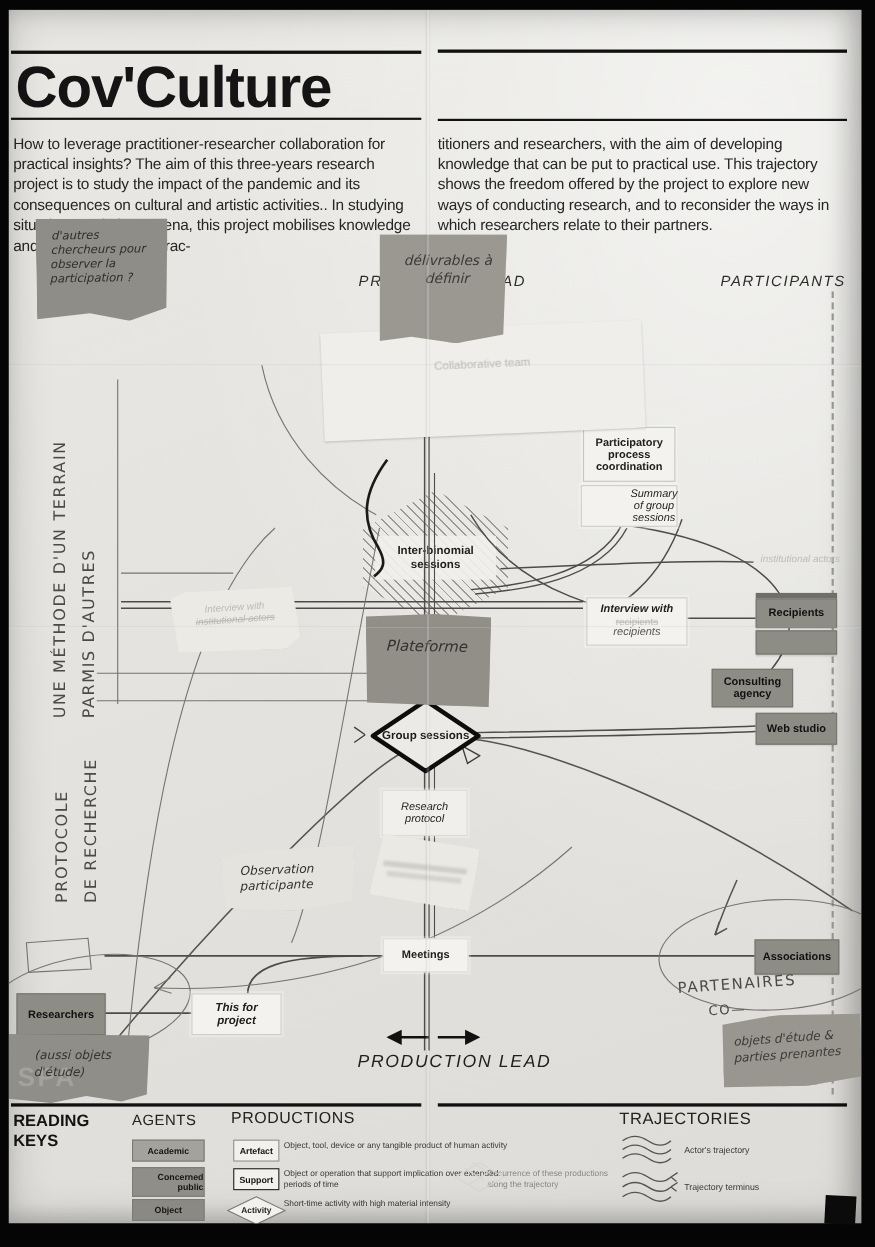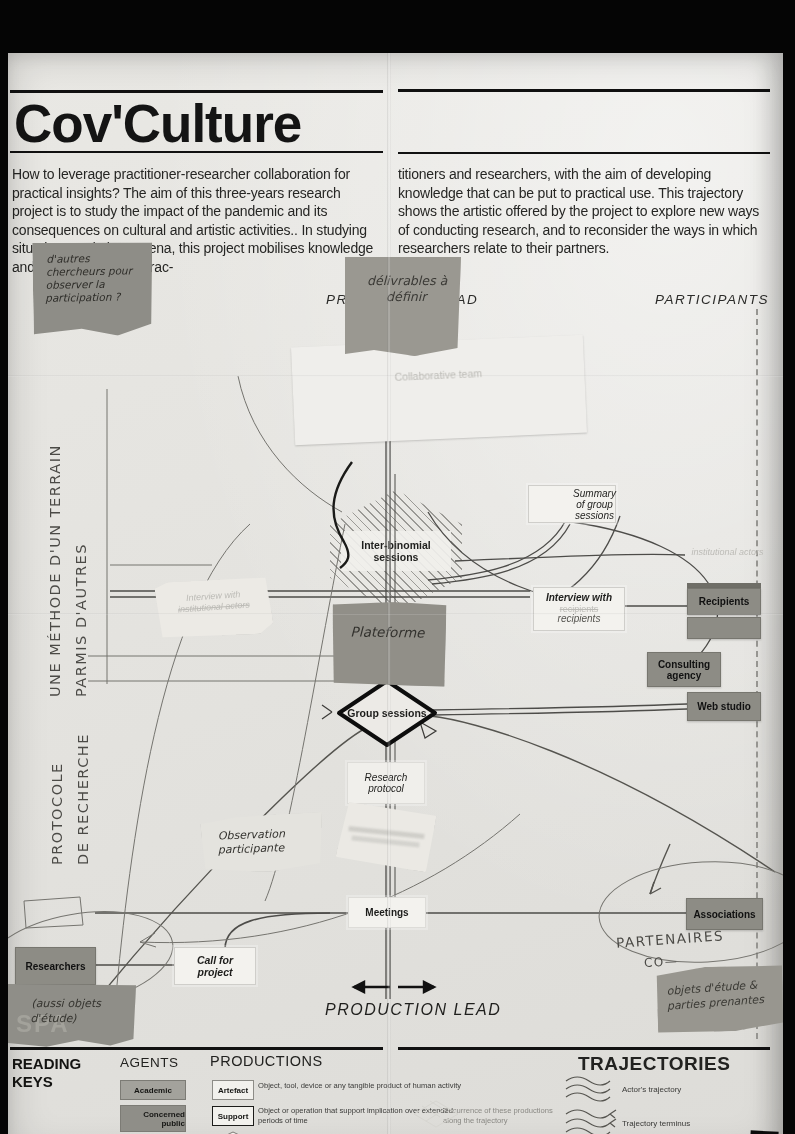--- a/index.html
+++ b/index.html
@@ -1,17 +1,17 @@
 <!DOCTYPE html>
 <html><head>
 <meta charset="utf-8">
 <style>
   html,body{margin:0;padding:0;background:#050505;width:795px;height:1134px;overflow:hidden;
     font-family:"Liberation Sans",sans-serif;}
-  .frame{position:relative;width:795px;height:954px;background:#050505;margin-top:44px;}
+  .frame{position:relative;width:795px;height:954px;background:#050505;}
   .page{position:absolute;left:8px;top:9px;width:775px;height:1103px;overflow:hidden;
     background:
       radial-gradient(ellipse at 85% 10%, rgba(255,255,255,.5), transparent 55%),
       linear-gradient(160deg,#e9e8e4 0%,#e4e3df 45%,#dddcd8 100%);
   }
   .page::after{content:"";position:absolute;inset:0;pointer-events:none;
     box-shadow:inset 0 0 40px rgba(0,0,0,.18), inset -14px 0 18px rgba(0,0,0,.12), inset 0 -10px 14px rgba(0,0,0,.08);}
   .abs{position:absolute;}
   .rule{position:absolute;background:#111;height:3px;}
   .title{position:absolute;left:6px;top:40px;font-size:53px;font-weight:700;letter-spacing:-1px;color:#141414;}
@@ -59,21 +59,21 @@
 <div class="frame">
 <div class="page">
 
   <div class="rule" style="left:2px;top:37px;width:373px;"></div>
   <div class="rule" style="left:390px;top:36px;width:372px;"></div>
   <div class="title">Cov'Culture</div>
   <div class="rule" style="left:2px;top:98px;width:373px;height:2px;"></div>
   <div class="rule" style="left:390px;top:99px;width:372px;height:2px;"></div>
 
   <div class="intro" style="left:4px;width:368px;">How to leverage practitioner-researcher collaboration for practical insights? The aim of this three-years research project is to study the impact of the pandemic and its consequences on cultural and artistic activities.. In studying situations and phenomena, this project mobilises knowledge and expertise of both prac-</div>
-  <div class="intro" style="left:390px;width:372px;">titioners and researchers, with the aim of developing knowledge that can be put to practical use. This trajectory shows the artistic offered by the project to explore new ways of conducting research, and to reconsider the ways in which researchers relate to their partners.</div>
+  <div class="intro" style="left:390px;width:372px;">titioners and researchers, with the aim of developing knowledge that can be put to practical use. This trajectory shows the freedom offered by the project to explore new ways of conducting research, and to reconsider the ways in which researchers relate to their partners.</div>
 
   <div class="colhead" style="left:318px;">PRODUCTION LEAD</div>
   <div class="colhead" style="right:14px;">PARTICIPANTS</div>
   <div class="dashline" style="left:748px;top:256px;height:730px;"></div>
 
   <svg class="connectors" width="775" height="1103" viewBox="0 0 775 1103">
     <g fill="none" stroke="#4d4c49" stroke-width="1.3">
       <path d="M378,287 V946"></path>
           <path d="M382,287 V946"></path>
           <path d="M387,421 V851" stroke-width="1"></path>
@@ -134,31 +134,32 @@
       <path d="M428,1048 l22,13 l-22,13 l-22,-13 z"></path>
       <path d="M414,1053 l18,11 M422,1048 l16,10 M418,1068 l16,-10"></path>
     </g>
   </svg>
 
   <div class="hex">
     <div class="hex-band"></div>
     <div class="hex-label">Inter-binomial sessions</div>
   </div>
 
+  <div class="box bold" style="left:522px;top:379px;width:84px;height:50px;border:1px solid #c6c5c1;">Participatory process coordination</div>
   <div class="box ital" style="left:520px;top:432px;width:88px;height:38px;padding-left:48px;">Summary of group sessions</div>
 
   <div class="box" style="left:525px;top:534px;width:92px;height:44px;flex-direction:column;line-height:10.5px;">
     <span class="ital bold">Interview with</span>
     <span class="faint strike" style="font-size:9px;">recipients</span>
     <span class="ital" style="color:#55544f;">recipients</span>
   </div>
 
   <div class="box ital" style="left:339px;top:709px;width:78px;height:42px;border:1px solid #dddcd8;background:#f0efeb;">Research protocol</div>
   <div class="box bold" style="left:340px;top:844px;width:78px;height:31px;border:1px solid #dddcd8;">Meetings</div>
-  <div class="box ital bold" style="left:166px;top:894px;width:82px;height:38px;font-size:10.5px;">Call for project</div>
+  <div class="box ital bold" style="left:166px;top:894px;width:82px;height:38px;font-size:10.5px;">This for project</div>
 
   <div class="diamond-wrap" style="left:327px;top:625px;width:104px;height:70px;">
     <svg width="104" height="70" viewBox="0 0 104 70">
       <polygon points="52,3 100,35 52,67 4,35" fill="#eceae6" stroke="#0d0d0d" stroke-width="4" stroke-linejoin="round"></polygon>
     </svg>
     <div style="position:absolute;inset:0;display:flex;align-items:center;justify-content:center;font-weight:700;font-size:10.5px;color:#1c1c1a;text-align:center;">Group sessions</div>
   </div>
 
   <div class="darkbox" style="left:679px;top:535px;width:74px;height:27px;">Recipients</div>
   <div class="darkbox" style="left:679px;top:564px;width:74px;height:22px;"></div>
@@ -242,21 +243,21 @@
   <div class="diamond-wrap" style="left:198px;top:1078px;width:54px;height:27px;">
     <svg width="54" height="27" viewBox="0 0 54 27">
           <polygon points="27,1 53,13.5 27,26 1,13.5" fill="#f2f1ed" stroke="#7b7a75" stroke-width="1"></polygon>
         </svg>
     <div style="position:absolute;inset:0;display:flex;align-items:center;justify-content:center;font-size:7.6px;font-weight:700;color:#1c1c1a;">Activity</div>
   </div>
   <div class="legend-desc" style="left:250px;top:1080px;">Short-time activity with high material intensity</div>
 
   <div class="legend-desc" style="left:435px;top:1053px;width:128px;color:#8a8984;">Recurrence of these productions along the trajectory</div>
 
-  <div class="legend-title" style="left:570px;top:1000px;font-size:19px;font-weight:bold;">TRAJECTORIES</div>
+  <div class="legend-title" style="left:555px;top:1000px;font-size:15px;">TRAJECTORIES</div>
   <div class="diamond-wrap" style="left:556px;top:1022px;">
     <svg width="48" height="30" viewBox="0 0 48 30" fill="none" stroke="#55544f" stroke-width="1.2">
       <path d="M2,6 q11,-8 23,0 t21,0"></path>
           <path d="M2,14 q11,-8 23,0 t21,0"></path>
           <path d="M2,22 q11,-8 23,0 t21,0"></path>
     </svg>
   </div>
   <div class="abs" style="left:614px;top:1032px;font-size:8px;color:#3a3a38;">Actor's trajectory</div>
   <div class="diamond-wrap" style="left:556px;top:1054px;">
     <svg width="56" height="34" viewBox="0 0 56 34" fill="none" stroke="#55544f" stroke-width="1.2">

